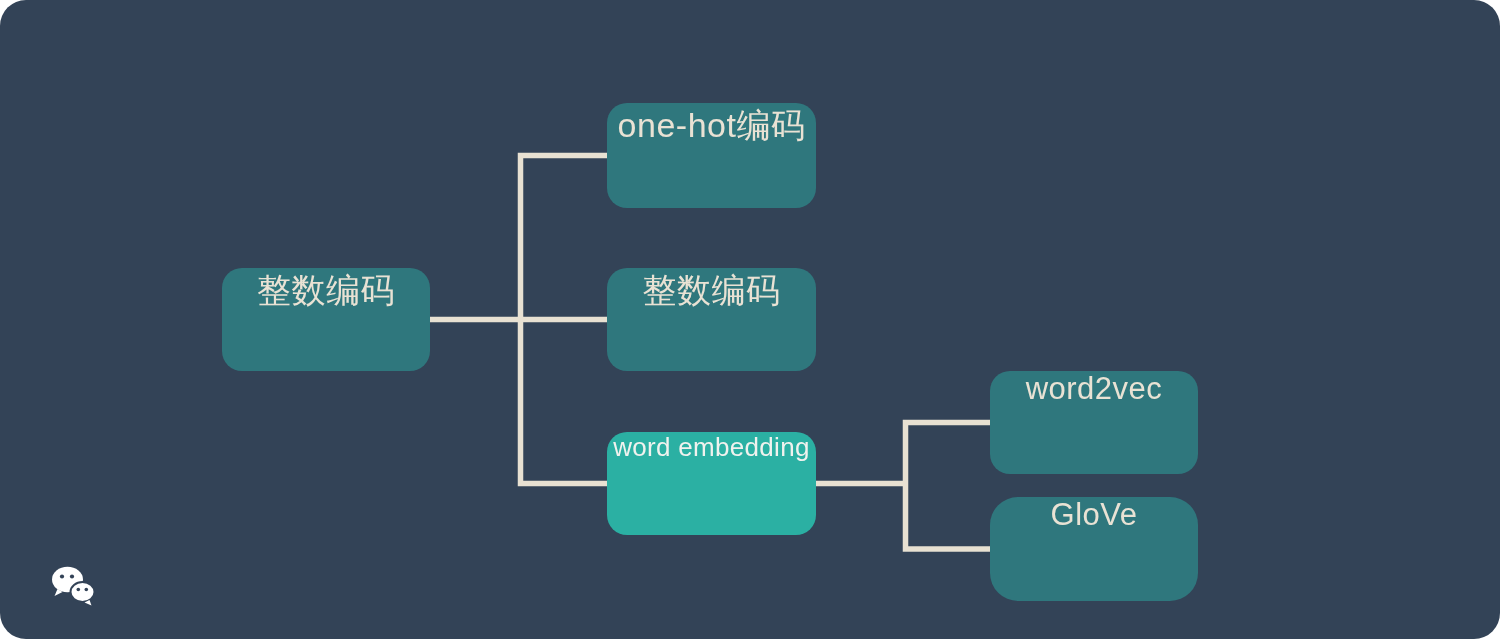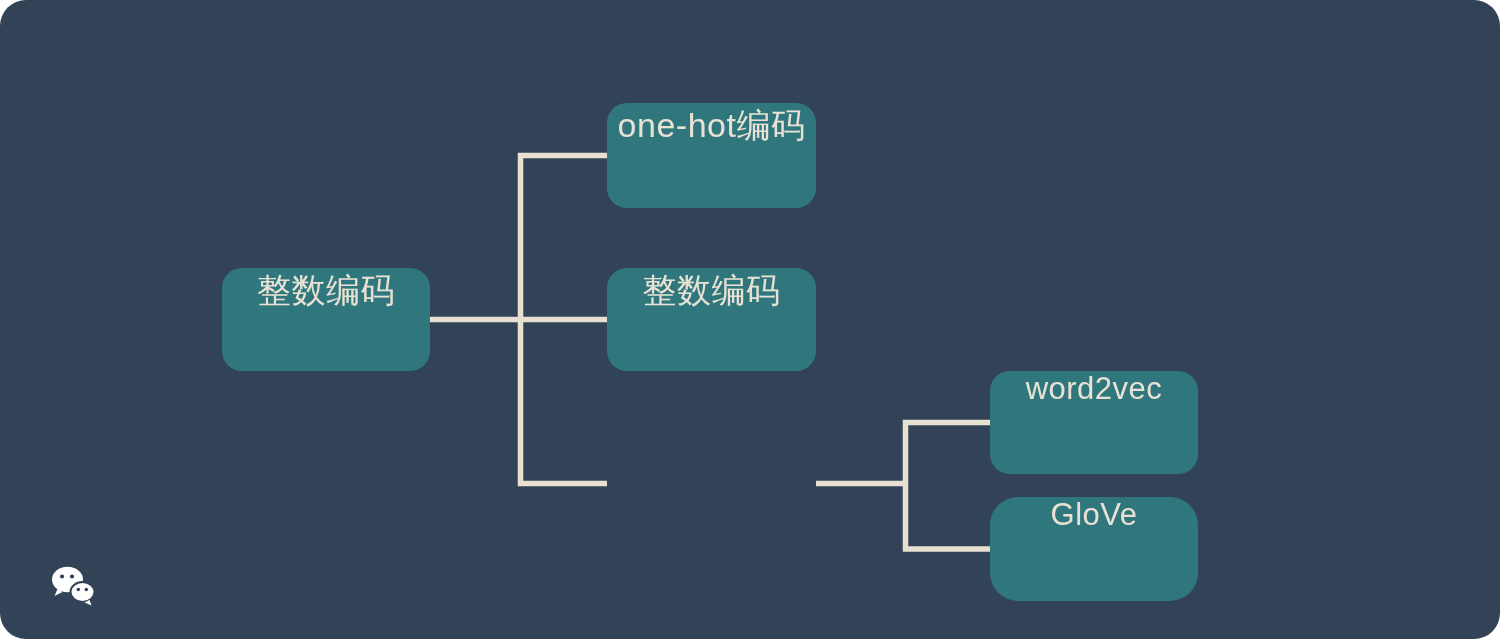--- a/index.html
+++ b/index.html
@@ -65,20 +65,23 @@
   </div>
 
   <div class="node" id="node-onehot">
     <span>one-hot编码</span>
   </div>
 
   <div class="node" id="node-integer">
     <span>整数编码</span>
   </div>
 
+  <div class="node bright" id="node-wordembed">
+    <span>word embedding</span>
+  </div>
 
   <div class="node small-latin" id="node-word2vec">
     <span>word2vec</span>
   </div>
 
   <div class="node small-latin" id="node-glove">
     <span>GloVe</span>
   </div>
 
   <div class="watermark">

